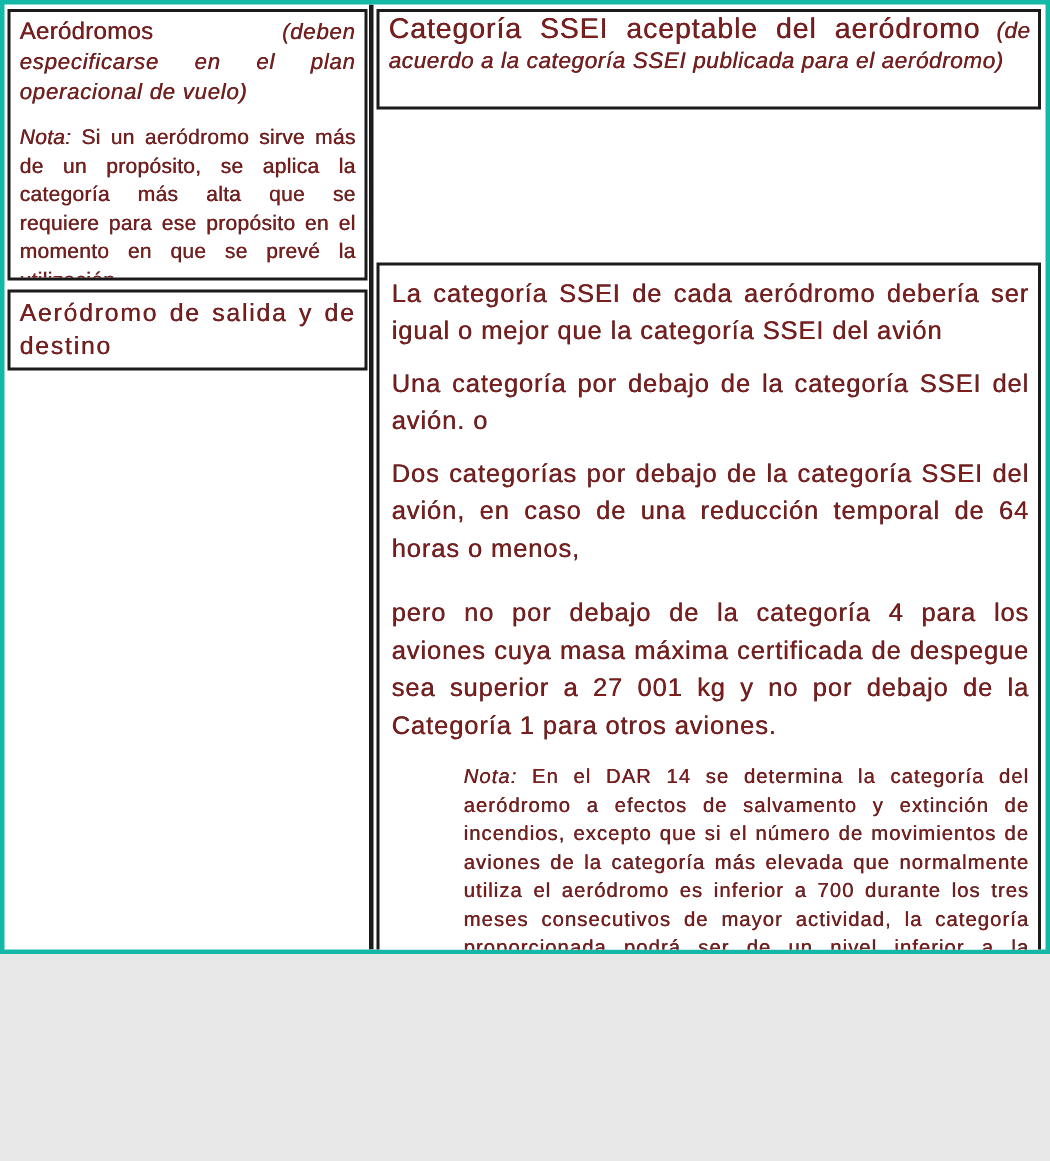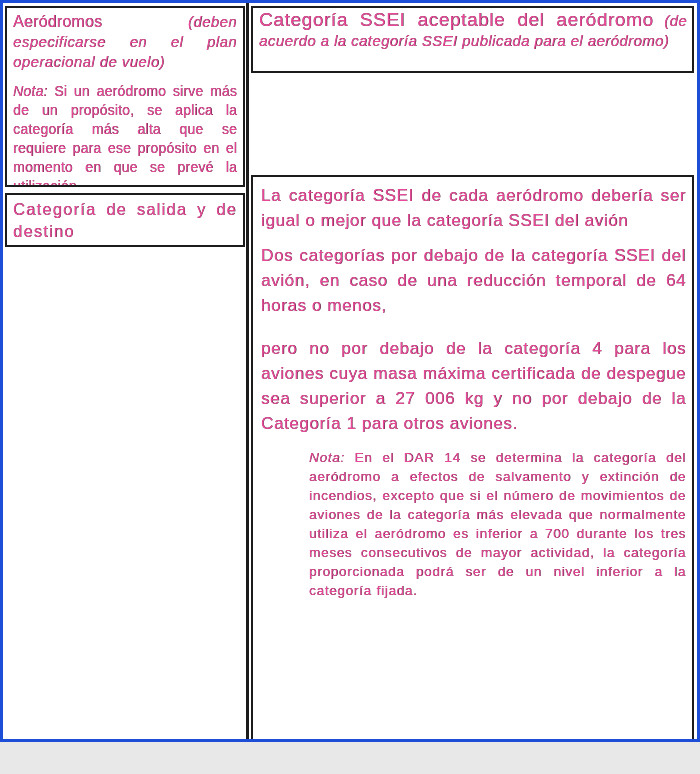--- a/index.html
+++ b/index.html
@@ -1,24 +1,24 @@
 <!DOCTYPE html>
 <html><head>
 <meta charset="utf-8">
 <style>
   html,body { margin:0; padding:0; background:#e8e8e8; }
   .page {
     position:relative;
-    width:700px; height:742px;
+    width:700px; height:636px;
     margin:0 auto;
     background:#ffffff;
     box-sizing:border-box;
-    border:3px solid #1d4ed8;
+    border:3px solid #14b8a6;
     font-family:"Liberation Sans", "DejaVu Sans", sans-serif;
-    color:#ec4899;
+    color:#7f1d1d;
     text-shadow:0.3px 0 0 #2a2a2a; 
     overflow:hidden;
   }
   .cell {
     position:absolute;
     box-sizing:border-box;
     border:2px solid #1b1b1b;
     background:#ffffff;
     overflow:hidden;
   }
@@ -60,23 +60,24 @@
   <div class="cell c-l1">
     <p class="head"><span class="t-title">Aeródromos</span> <span class="t-it">(deben especificarse en el plan operacional de vuelo)</span></p>
     <p class="nota"><span class="it">Nota:</span> <span>Si un aeródromo sirve más de un propósito, se aplica la categoría más alta que se requiere para ese propósito en el momento en que se prevé la utilización</span></p>
   </div>
 
   <div class="cell c-r1">
     <p class="head"><span class="t-reg">Categoría SSEI aceptable del aeródromo</span> <span class="t-it">(de acuerdo a la categoría SSEI publicada para el aeródromo)</span></p>
   </div>
 
   <div class="cell c-l2">
-    <p class="label">Categoría de salida y de destino</p>
+    <p class="label">Aeródromo de salida y de destino</p>
   </div>
 
   <div class="cell c-r2">
     <p class="main">La categoría SSEI de cada aeródromo debería ser igual o mejor que la categoría SSEI del avión</p>
+    <p class="main">Una categoría por debajo de la categoría SSEI del avión. o</p>
     <p class="main gap-big">Dos categorías por debajo de la categoría SSEI del avión, en caso de una reducción temporal de 64 horas o menos,</p>
-    <p class="main last-main">pero no por debajo de la categoría 4 para los aviones cuya masa máxima certificada de despegue sea superior a 27 006 kg y no por debajo de la Categoría 1 para otros aviones.</p>
+    <p class="main last-main">pero no por debajo de la categoría 4 para los aviones cuya masa máxima certificada de despegue sea superior a 27 001 kg y no por debajo de la Categoría 1 para otros aviones.</p>
     <p class="nota"><span class="it">Nota:</span> <span>En el DAR 14 se determina la categoría del aeródromo a efectos de salvamento y extinción de incendios, excepto que si el número de movimientos de aviones de la categoría más elevada que normalmente utiliza el aeródromo es inferior a 700 durante los tres meses consecutivos de mayor actividad, la categoría proporcionada podrá ser de un nivel inferior a la categoría fijada.</span></p>
   </div>
 
 </div>
 
 </body></html>

